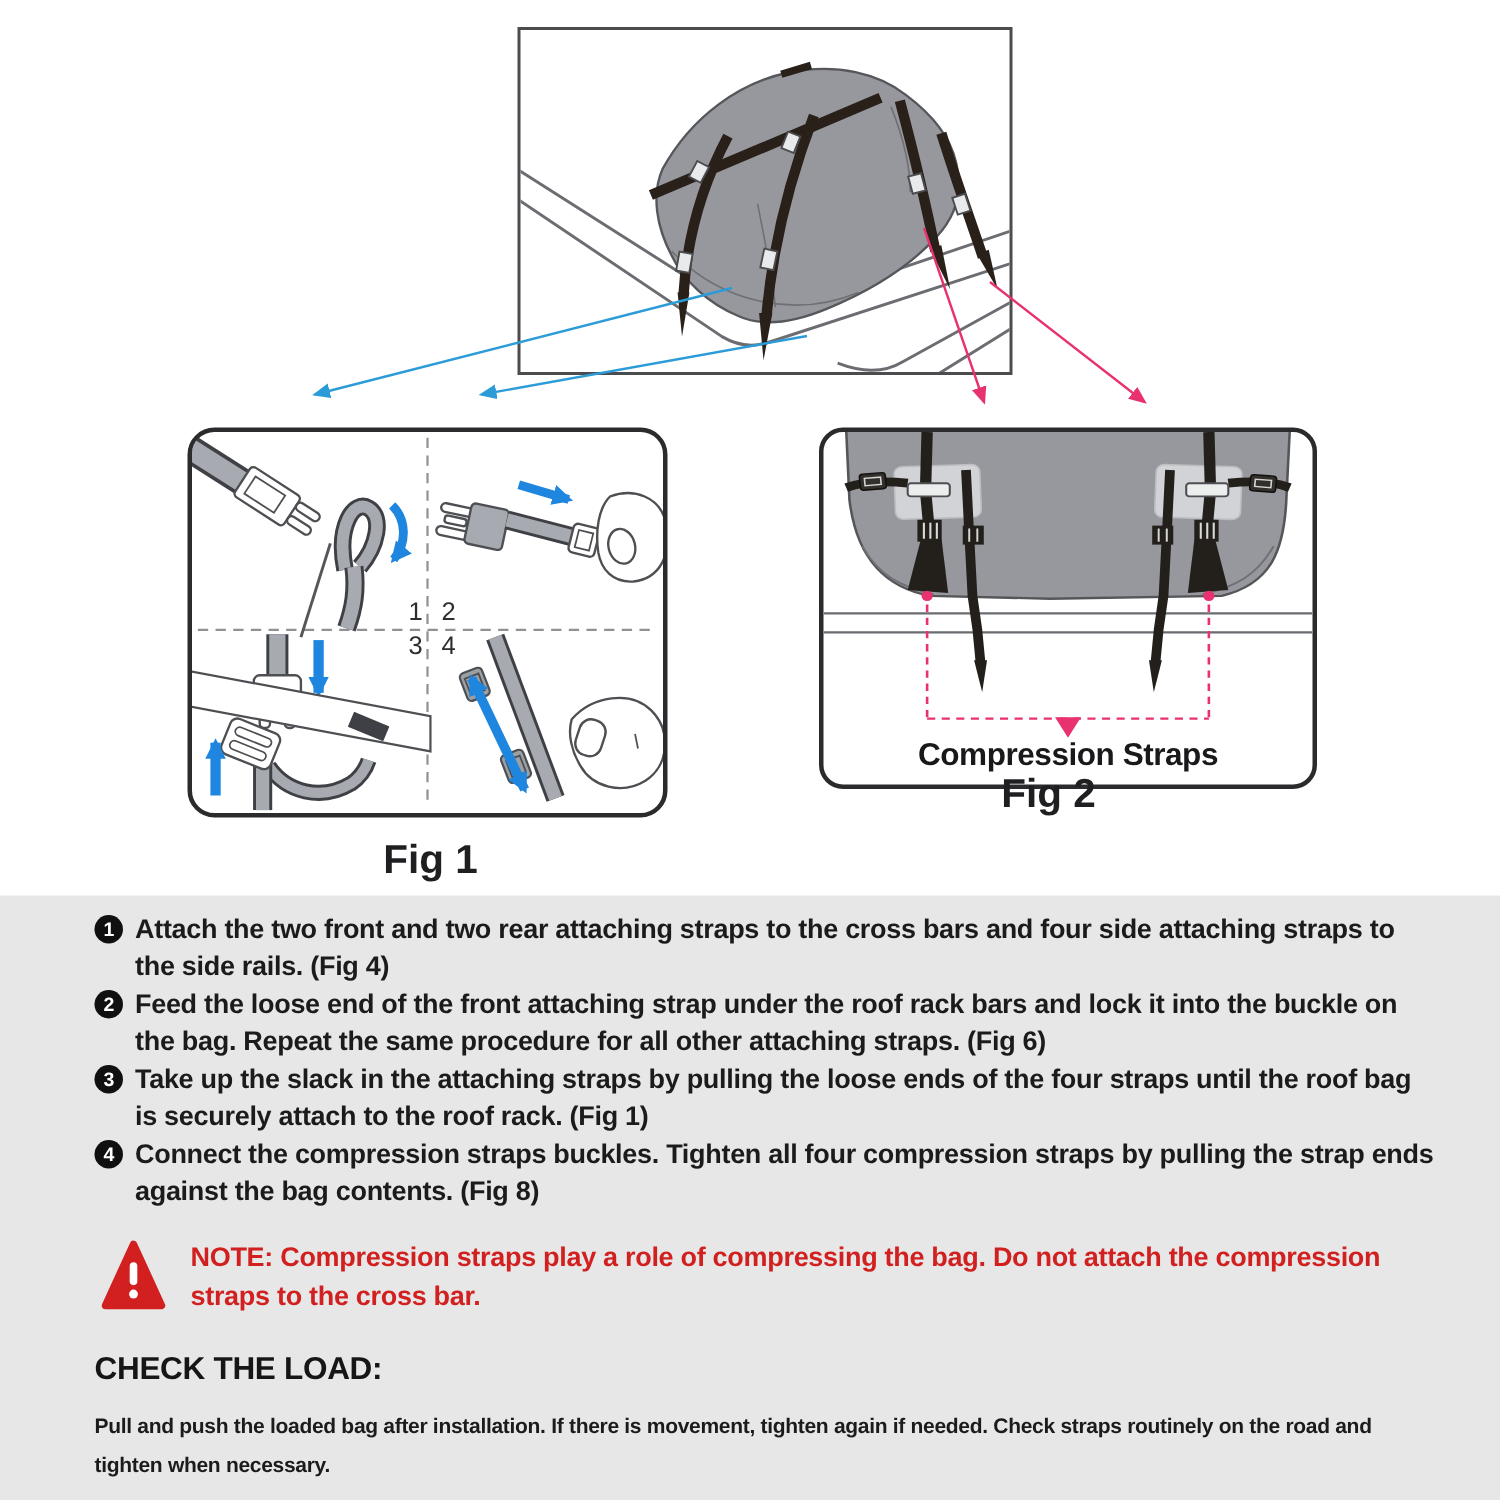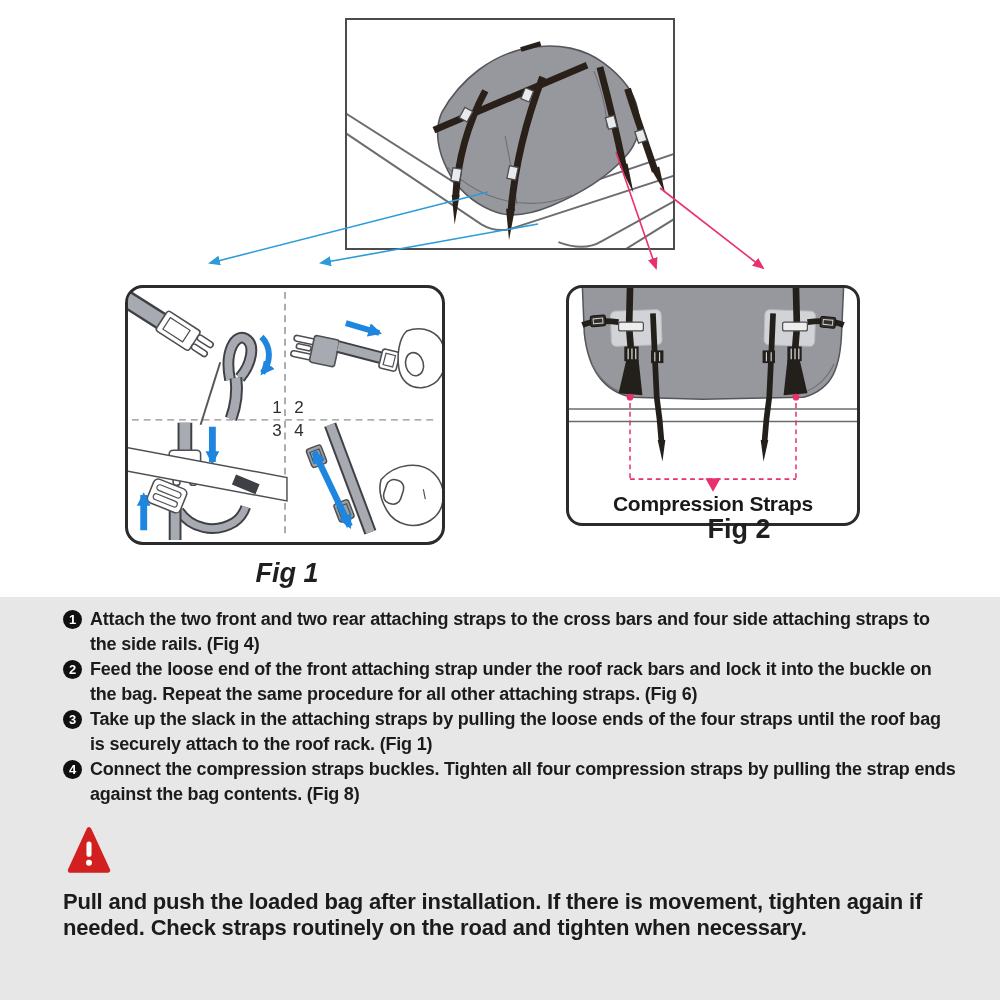--- a/index.html
+++ b/index.html
@@ -23,45 +23,45 @@
   .top-box{position:absolute;left:345px;top:18px;width:330px;height:232px;
     border:2px solid #4c4c4e;background:#fff;box-sizing:border-box;z-index:1;}
   .top-box svg{position:absolute;left:0;top:0;width:100%;height:100%;}
 
   
   .connectors{position:absolute;left:0;top:0;width:1000px;height:600px;z-index:3;pointer-events:none;}
 
   
   .figbox{position:absolute;background:#fff;border:3px solid #2b2b2e;box-sizing:border-box;z-index:2;}
   .fig1{left:125px;top:285px;width:320px;height:260px;border-radius:18px;}
-  .fig2{left:566px;top:285px;width:294px;height:241px;border-radius:16px;}
+  .fig2{left:546px;top:285px;width:332px;height:241px;border-radius:16px;}
   .figbox svg{position:absolute;left:0;top:0;width:100%;height:100%;border-radius:14px;}
 
   .qnum{position:absolute;width:18px;text-align:center;font-size:17px;font-weight:500;color:#2d2d30;z-index:4;}
   .fig-label{position:absolute;font-size:27px;font-weight:700;color:#1f1f22;letter-spacing:0px;z-index:2;text-align:center;}
-  .fig1-label{left:232px;top:558px;width:110px;font-style:italic;}
-  .fig2-label{left:684px;top:514px;width:110px;}
+  .fig1-label{left:232px;top:558px;width:110px;}
+  .fig2-label{left:644px;top:514px;width:110px;}
   .fig2-caption{position:absolute;left:0;top:204px;width:100%;text-align:center;
     font-size:21px;font-weight:700;color:#19191c;letter-spacing:-0.3px;}
 
   
   .section{position:absolute;left:0;top:597px;width:1000px;height:403px;background:var(--graybg);
     box-sizing:border-box;padding:10px 42px 0 63px;color:var(--ink);}
   .step{display:flex;gap:8px;align-items:flex-start;
     font-size:18px;font-weight:700;letter-spacing:-0.2px;line-height:25px;color:var(--ink);}
   .bullet{flex:none;width:19px;height:19px;margin-top:3px;background:#101010;color:#fff;
     border-radius:50%;font-size:13px;line-height:19px;text-align:center;font-weight:700;}
   .step-text{max-width:880px;}
 
   .note{display:flex;gap:16px;align-items:flex-start;margin-top:16px;padding-left:4px;}
   .note-icon{flex:none;width:44px;height:54px;}
   .note-text{color:var(--red);font-size:18px;font-weight:700;letter-spacing:-0.2px;line-height:26px;max-width:810px;margin-top:2px;}
 
   .check-heading{margin-top:24px;font-size:21px;font-weight:700;color:#161616;letter-spacing:-0.2px;}
-  .check-body{margin-top:12px;font-size:22px;font-weight:700;letter-spacing:-0.2px;line-height:26px;color:var(--ink);max-width:900px;}
+  .check-body{margin-top:12px;font-size:14px;font-weight:700;letter-spacing:-0.2px;line-height:26px;color:var(--ink);max-width:900px;}
 
   
   .rail{stroke:#6c6d72;stroke-width:2;fill:none;}
   .sdark{stroke:var(--strapdark);fill:none;}
   .sgray{stroke:var(--strapgray);fill:none;}
   .white-part{fill:#ffffff;stroke:var(--outline);stroke-width:1.6;}
   .inner-line{fill:none;stroke:var(--outline);stroke-width:1.2;}
   .barrow{stroke:var(--blue);fill:none;}
 </style>
 </head>
@@ -332,18 +332,20 @@
       <span class="bullet">4</span>
       <span class="step-text">Connect the compression straps buckles. Tighten all four compression straps by pulling the strap ends against the bag contents. (Fig 8)</span>
     </div>
 
     <div class="note">
       <svg class="note-icon" viewBox="0 0 52 60">
         <path d="M26,6 L48,54 L4,54 Z" fill="#d21f1f" stroke="#d21f1f" stroke-width="6" stroke-linejoin="round"></path>
         <rect x="23" y="20" width="6" height="18" rx="3" fill="#ffffff"></rect>
         <circle cx="26" cy="45" r="3.5" fill="#ffffff"></circle>
       </svg>
-    </div>
-
+      <div class="note-text">NOTE: Compression straps play a role of compressing the bag. Do not attach the compression straps to the cross bar.</div>
+    </div>
+
+    <div class="check-heading">CHECK THE LOAD:</div>
     <div class="check-body">Pull and push the loaded bag after installation. If there is movement, tighten again if needed. Check straps routinely on the road and tighten when necessary.</div>
   </div>
 
 </div>
 
 </body></html>

